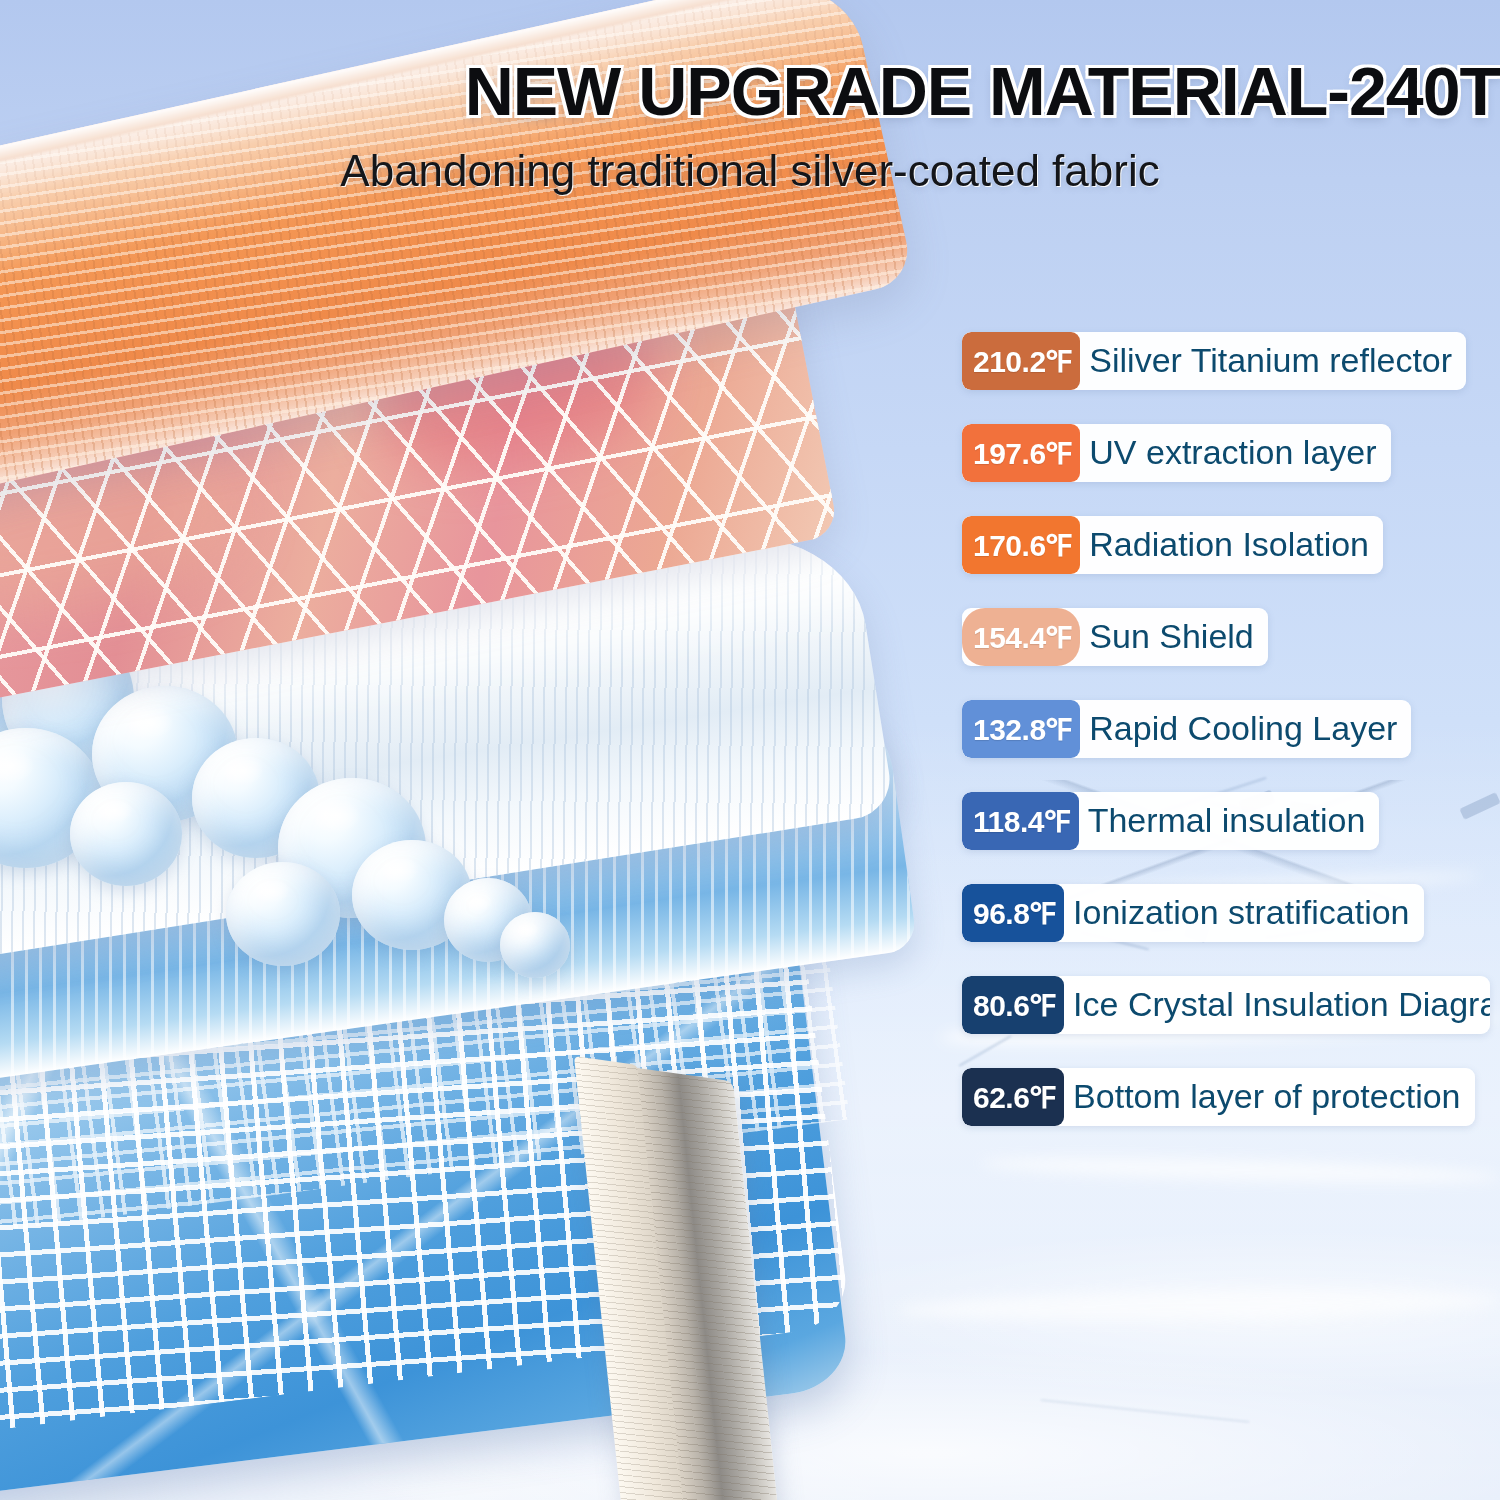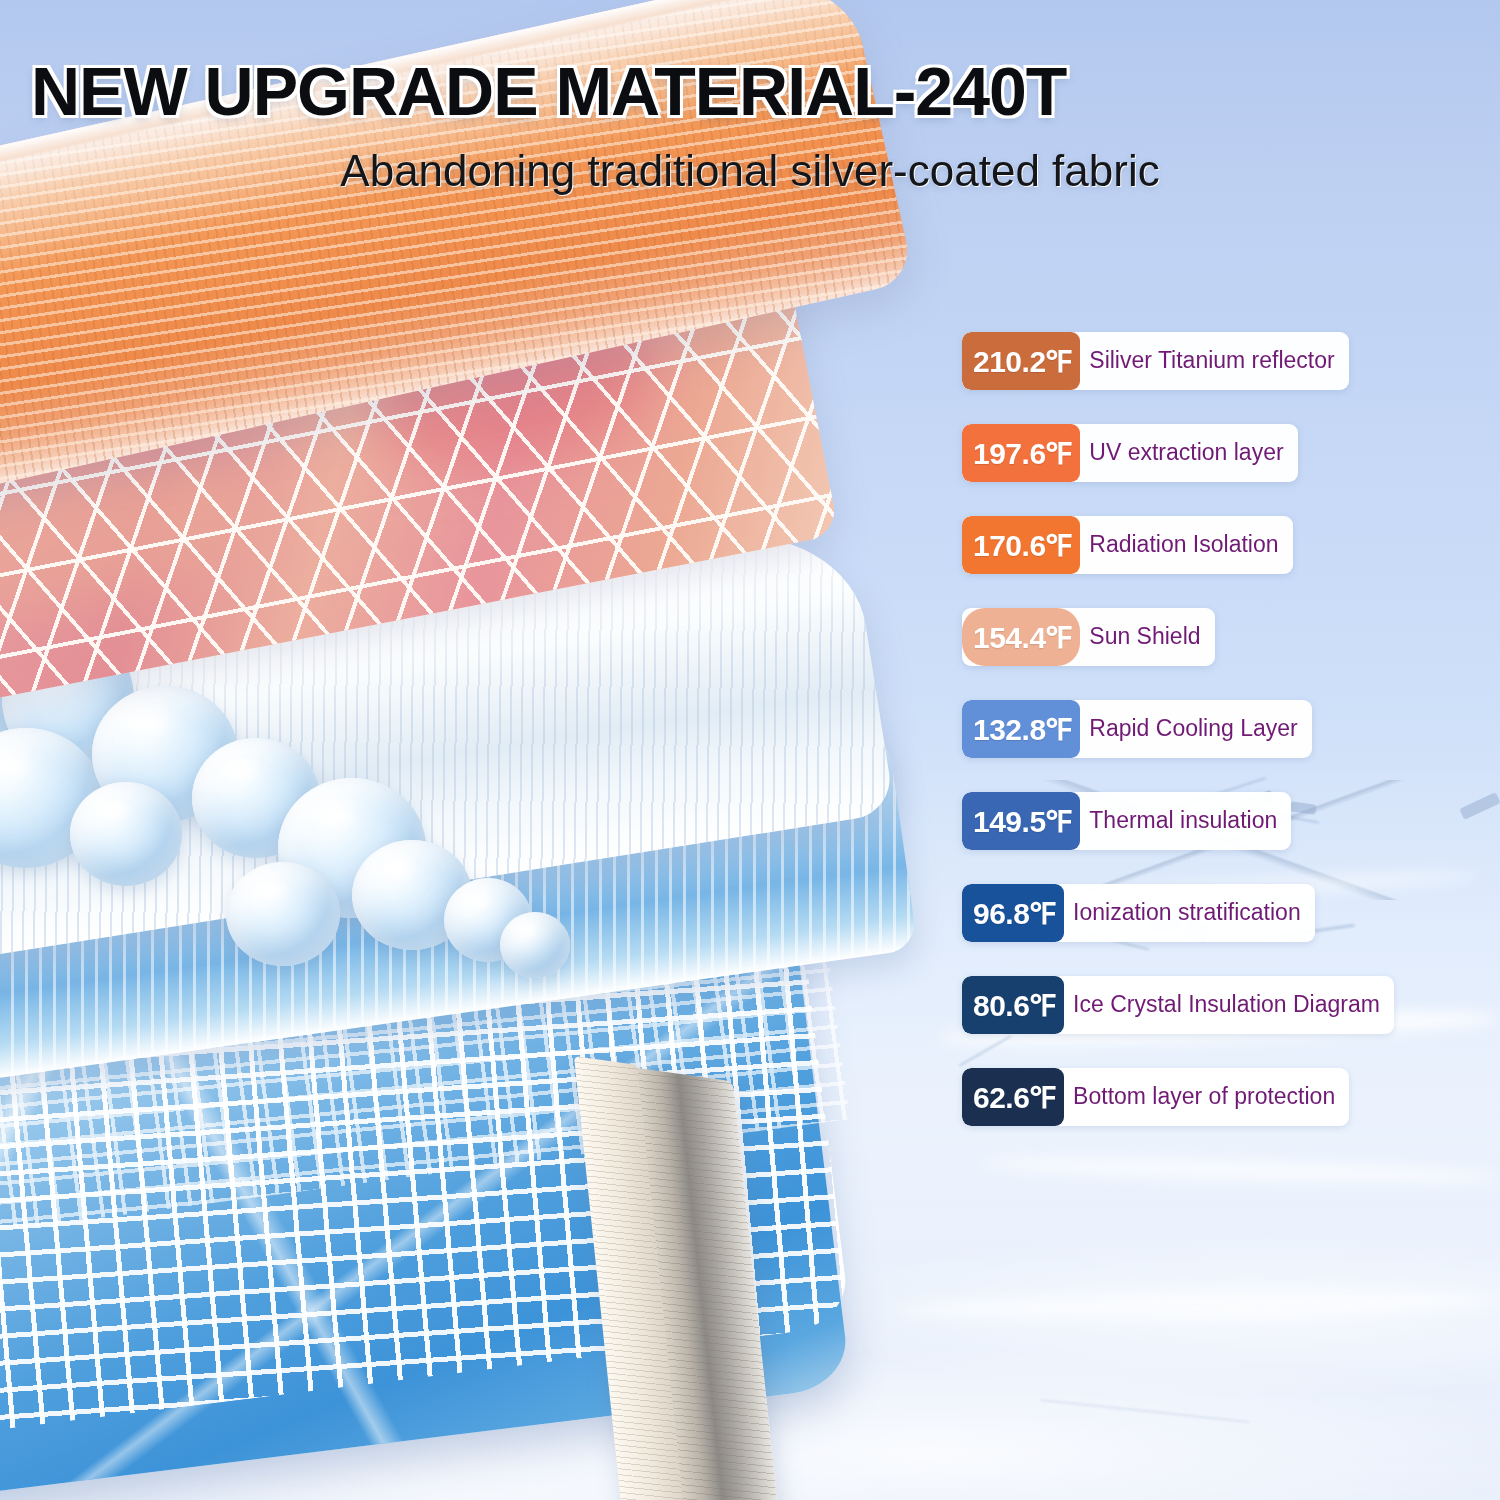--- a/index.html
+++ b/index.html
@@ -310,21 +310,21 @@
   }
   .edge-binding2 .edge-stitch{
     background:repeating-linear-gradient(178deg,
       rgba(150,140,125,.3) 0px, rgba(150,140,125,.3) 1px,
       rgba(255,255,255,0) 1px, rgba(255,255,255,0) 6px);
   }
 
   
   .title{
     position:absolute; left:0; right:0; top:52px;
-    text-align:left;
+    text-align:right;
     font-size:68px; font-weight:bold;
     letter-spacing:-1px;
     color:#0c0d10;
     font-family:"Liberation Sans", sans-serif;
     text-shadow:
        2px 0 0 #ffffff, -2px 0 0 #ffffff,
        0 2px 0 #ffffff, 0 -2px 0 #ffffff,
        3px 3px 0 #ffffff, -3px 3px 0 #ffffff,
        3px -3px 0 #ffffff, -3px -3px 0 #ffffff,
        0 4px 10px rgba(60,80,120,.25);
@@ -363,22 +363,22 @@
     color:#ffffff;
     border-radius:9px;
     letter-spacing:-.5px;
     white-space:nowrap;
     text-shadow:0 1px 1px rgba(0,0,0,.12);
   }
   .spec-label{
     flex:1 1 auto;
     display:flex; align-items:center;
     padding:6px 14px 8px 9px;
-    font-size:23px;
-    color:#701a75;
+    font-size:34px;
+    color:#0c4a6e;
     white-space:nowrap;
   }
 </style>
 </head>
 <body>
 
 <div id="poster">
 
   <div class="ice-field"></div>
   <div class="mtn"></div>
@@ -473,21 +473,21 @@
       </div>
       <div class="spec-row">
         <div class="badge" style="background: rgb(238, 177, 147); border-radius: 23px;">154.4℉</div>
         <div class="spec-label">Sun Shield</div>
       </div>
       <div class="spec-row">
         <div class="badge" style="background: rgb(97, 144, 216);">132.8℉</div>
         <div class="spec-label">Rapid Cooling Layer</div>
       </div>
       <div class="spec-row">
-        <div class="badge" style="background: rgb(57, 103, 180);">149.5℉</div>
+        <div class="badge" style="background: rgb(57, 103, 180);">118.4℉</div>
         <div class="spec-label">Thermal insulation</div>
       </div>
       <div class="spec-row">
         <div class="badge" style="background: rgb(23, 82, 155);">96.8℉</div>
         <div class="spec-label">Ionization stratification</div>
       </div>
       <div class="spec-row">
         <div class="badge" style="background: rgb(23, 64, 111);">80.6℉</div>
         <div class="spec-label">Ice Crystal Insulation Diagram</div>
       </div>

